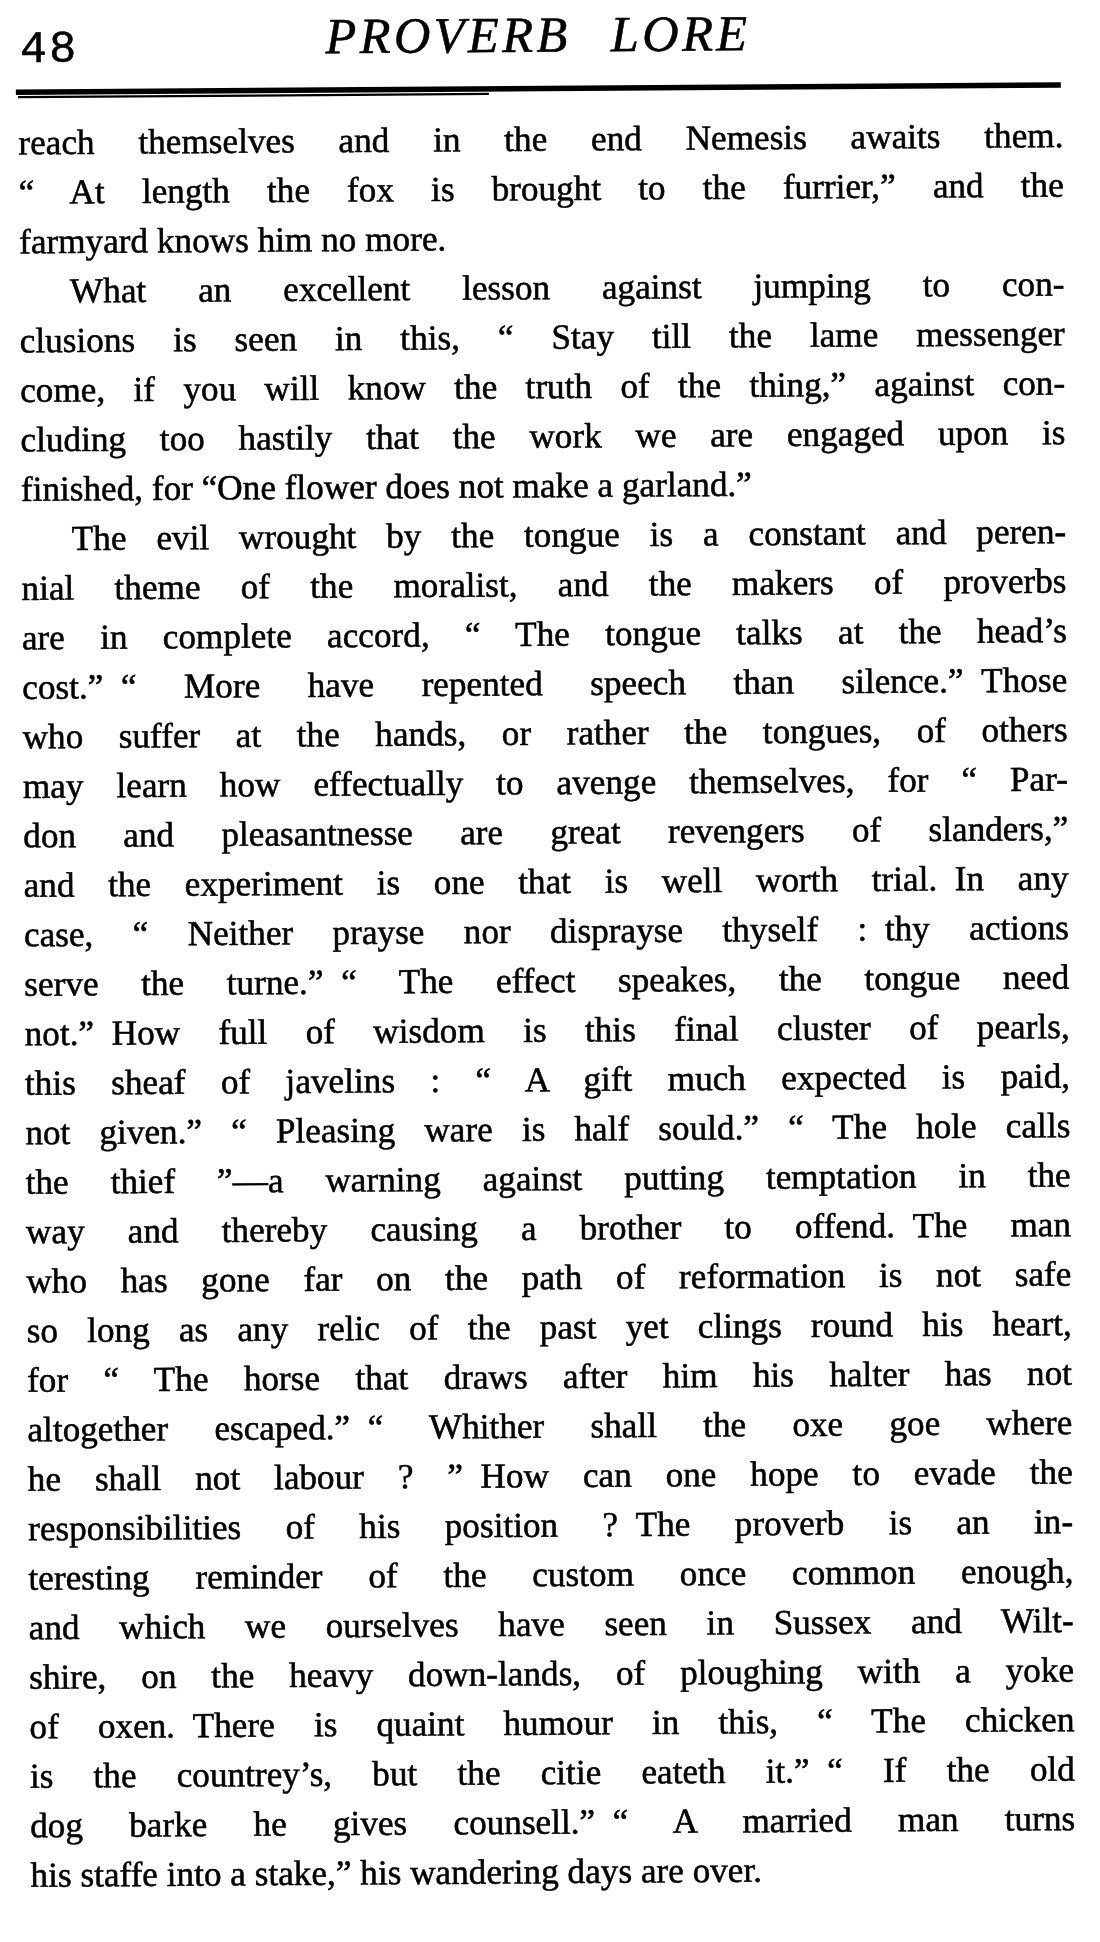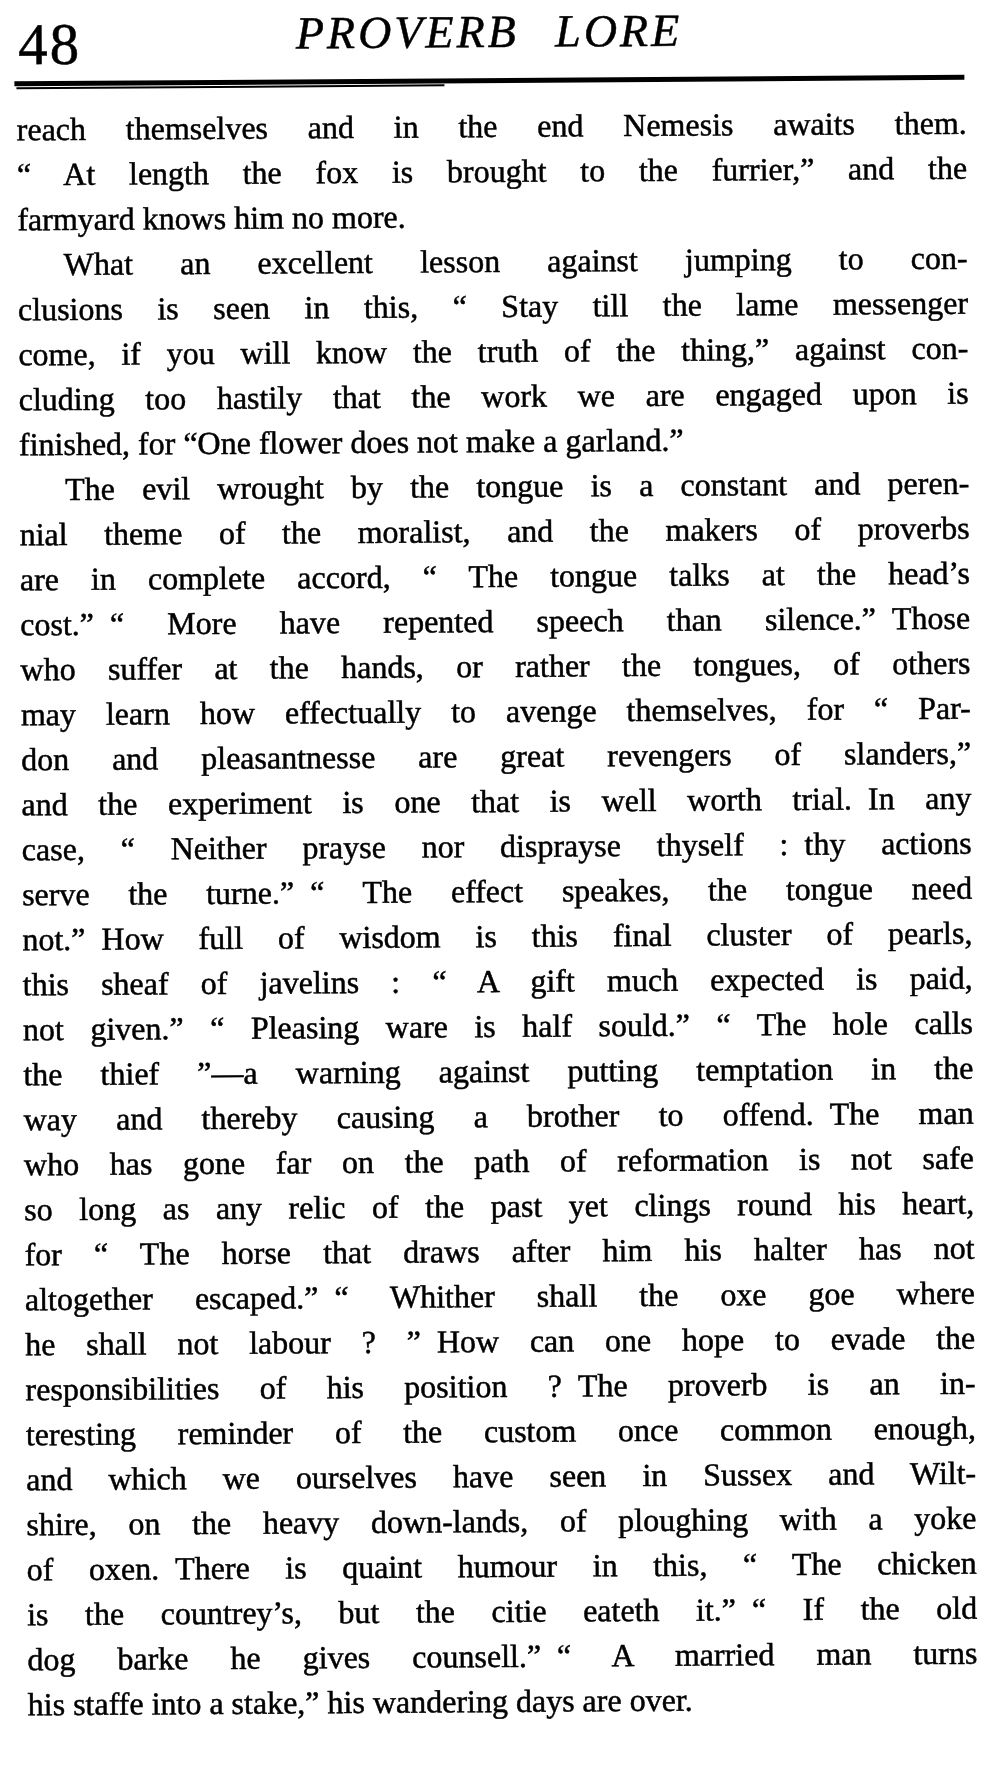--- a/index.html
+++ b/index.html
@@ -18,24 +18,25 @@
     inset: 0;
     transform: rotate(-0.4deg);
     transform-origin: 50% 50%;
     font-family: "Liberation Serif", serif;
     color: #000;
     -webkit-text-stroke: 0.5px #000;
   }
   .page-num {
     position: absolute;
     left: 24px;
-    top: 12px;
-    font-size: 59px;
+    top: 23px;
+    font-size: 41px;
     line-height: 1;
     letter-spacing: 2px;
+    font-family: Liberation Mono, monospace;
   }
   .page-title {
     position: absolute;
     left: 0;
     right: 10px;
     top: 9px;
     margin: 0;
     text-align: center;
     font-size: 46px;
     line-height: 1;

